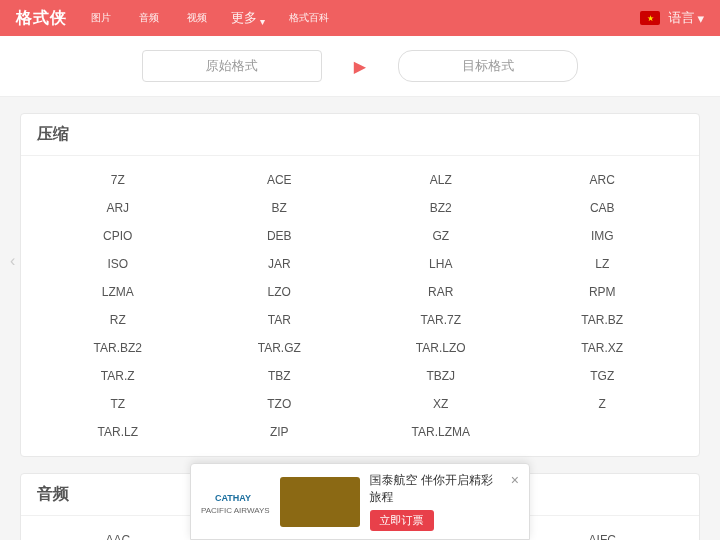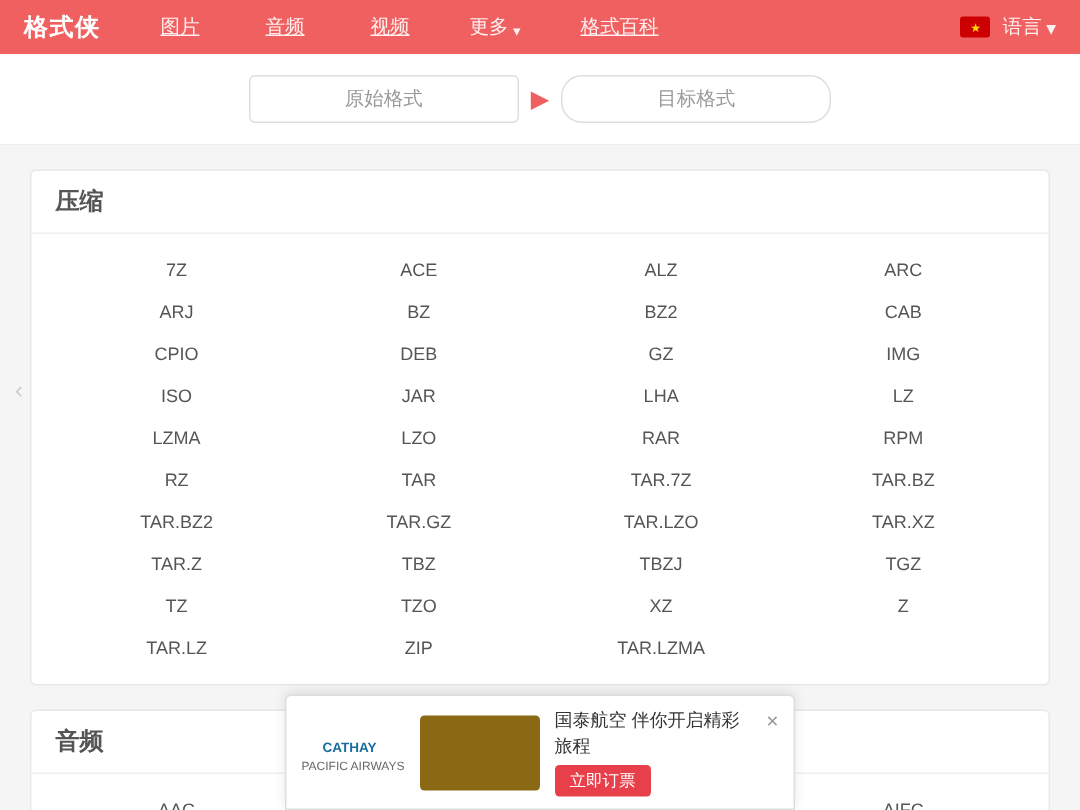--- a/index.html
+++ b/index.html
@@ -5,34 +5,33 @@
     * { box-sizing: border-box; margin: 0; padding: 0; }
     body { font-family: 'Microsoft YaHei', Arial, sans-serif; background: #f5f5f5; font-size: 13px; color: #333; }
 
     
     .navbar {
       background: #f06060;
       display: flex;
       align-items: center;
       padding: 0 16px;
       height: 36px;
-      gap: 36px;
+      gap: 20px;
     }
     .navbar .brand {
       color: #fff;
       font-size: 16px;
       font-weight: bold;
       letter-spacing: 1px;
     }
     .nav-item {
       color: rgba(255,255,255,0.9);
-      font-size: 13px;
+      font-size: 10px;
       cursor: pointer;
       padding: 2px 4px;
-      text-decoration: underline;
     }
     .nav-more {
       display: flex;
       align-items: flex-end;
       gap: 3px;
       color: rgba(255,255,255,0.9);
       cursor: pointer;
     }
     .nav-more .chevron { font-size: 10px; }
     .nav-right {
@@ -61,21 +60,21 @@
       gap: 3px;
     }
 
     
     .converter-bar {
       background: #fff;
       padding: 14px 0;
       display: flex;
       justify-content: center;
       align-items: center;
-      gap: 8px;
+      gap: 32px;
       border-bottom: 1px solid #eee;
     }
     .converter-input {
       border: 1px solid #ddd;
       border-radius: 4px;
       padding: 6px 16px;
       font-size: 13px;
       color: #999;
       min-width: 180px;
       text-align: center;

